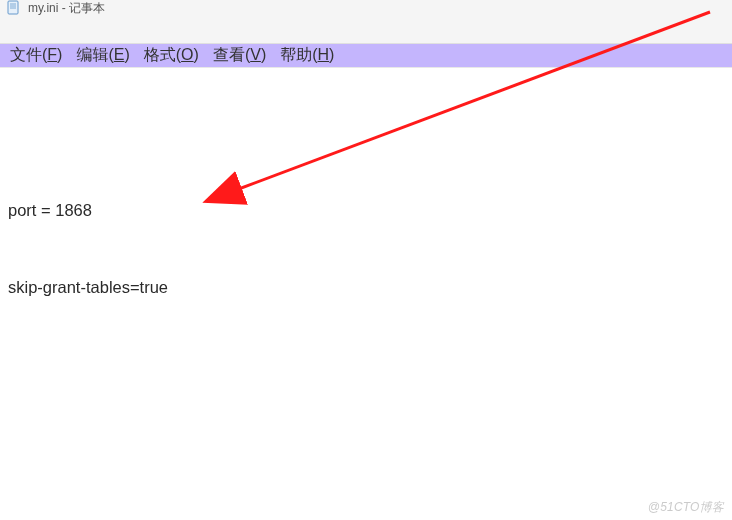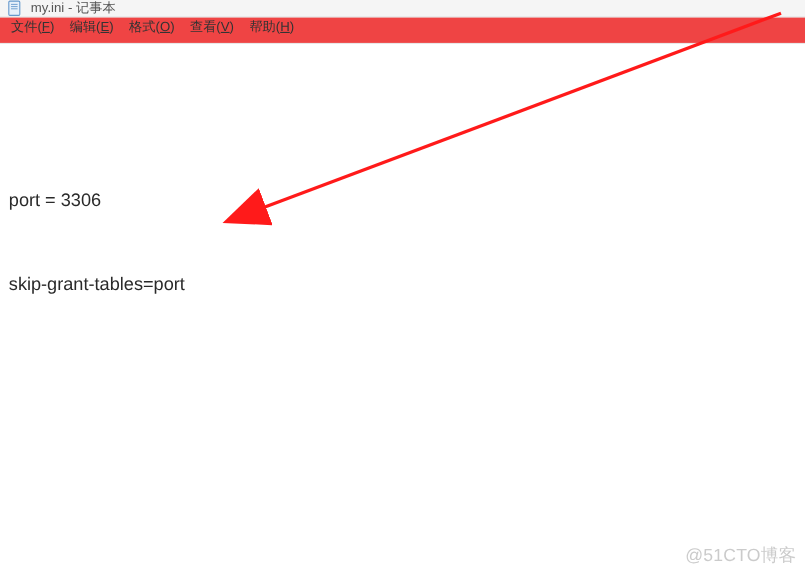--- a/index.html
+++ b/index.html
@@ -5,45 +5,45 @@
     * { margin: 0; padding: 0; box-sizing: border-box; }
     body {
       width: 732px;
       height: 520px;
       font-family: "Microsoft YaHei", "SimSun", sans-serif;
       background: #fff;
       position: relative;
       overflow: hidden;
     }
     .titlebar {
-      height: 16px;
+      height: 44px;
       background: #f5f5f5;
       border-bottom: 1px solid #e0e0e0;
       display: flex;
-      align-items: center;
+      align-items: flex-start;
       padding: 0 6px;
       font-size: 12px;
       color: #555;
     }
     .titlebar-icon {
       width: 16px;
       height: 16px;
       margin-right: 6px;
       display: inline-flex;
       align-items: center;
       justify-content: center;
     }
     .menubar {
       height: 24px;
-      background: #ef4444;
+      background: #c4b5fd;
       border-bottom: 1px solid #e8e8e8;
       display: flex;
-      align-items: flex-start;
+      align-items: center;
       padding: 0 10px;
-      font-size: 12px;
+      font-size: 16px;
       color: #333;
       gap: 14px;
     }
     .menu-item {
       cursor: default;
     }
     .menu-item .shortcut {
       text-decoration: underline;
     }
     .content {
@@ -71,23 +71,24 @@
     .arrow-overlay {
       position: absolute;
       top: 0;
       left: 0;
       pointer-events: none;
     }
     .watermark {
       position: absolute;
       bottom: 4px;
       right: 8px;
-      font-size: 16px;
+      font-size: 12px;
       color: rgba(160,160,160,0.55);
       letter-spacing: 0.2px;
+      font-style: italic;
     }
   </style>
 </head>
 <body>
 
 <div class="titlebar">
   <span class="titlebar-icon">
     <svg width="16" height="16" viewBox="0 0 16 16">
       <rect x="2" y="1" width="10" height="13" rx="1" fill="#e6f0fa" stroke="#6699cc" stroke-width="1"></rect>
       <line x1="4" y1="4" x2="10" y2="4" stroke="#6699cc" stroke-width="0.8"></line>
@@ -101,22 +102,22 @@
 <div class="menubar">
   <span class="menu-item"><span>文件</span>(<span class="shortcut">F</span>)</span>
   <span class="menu-item"><span>编辑</span>(<span class="shortcut">E</span>)</span>
   <span class="menu-item"><span>格式</span>(<span class="shortcut">O</span>)</span>
   <span class="menu-item"><span>查看</span>(<span class="shortcut">V</span>)</span>
   <span class="menu-item"><span>帮助</span>(<span class="shortcut">H</span>)</span>
 </div>
 
 <div class="content">
   <span class="line"></span>
-  <span class="line">port = 3306</span>
-  <span class="line">skip-grant-tables=port</span>
+  <span class="line">port = 1868</span>
+  <span class="line">skip-grant-tables=true</span>
   
   
   
   
   
   
   
   
   
   

